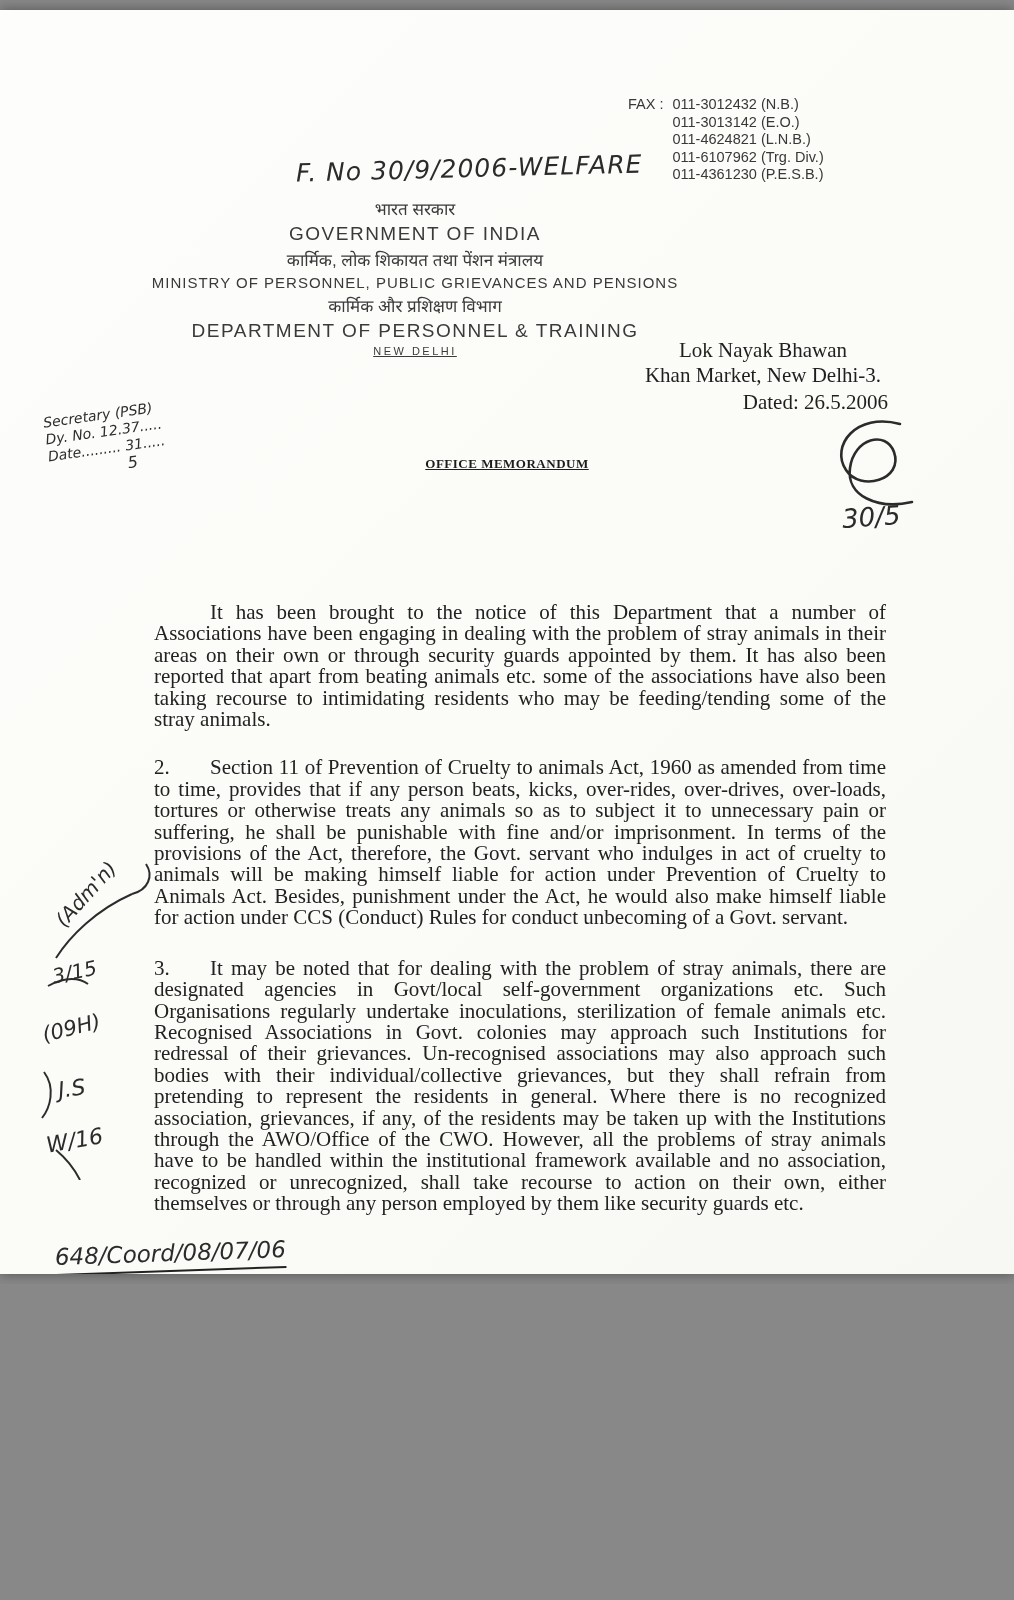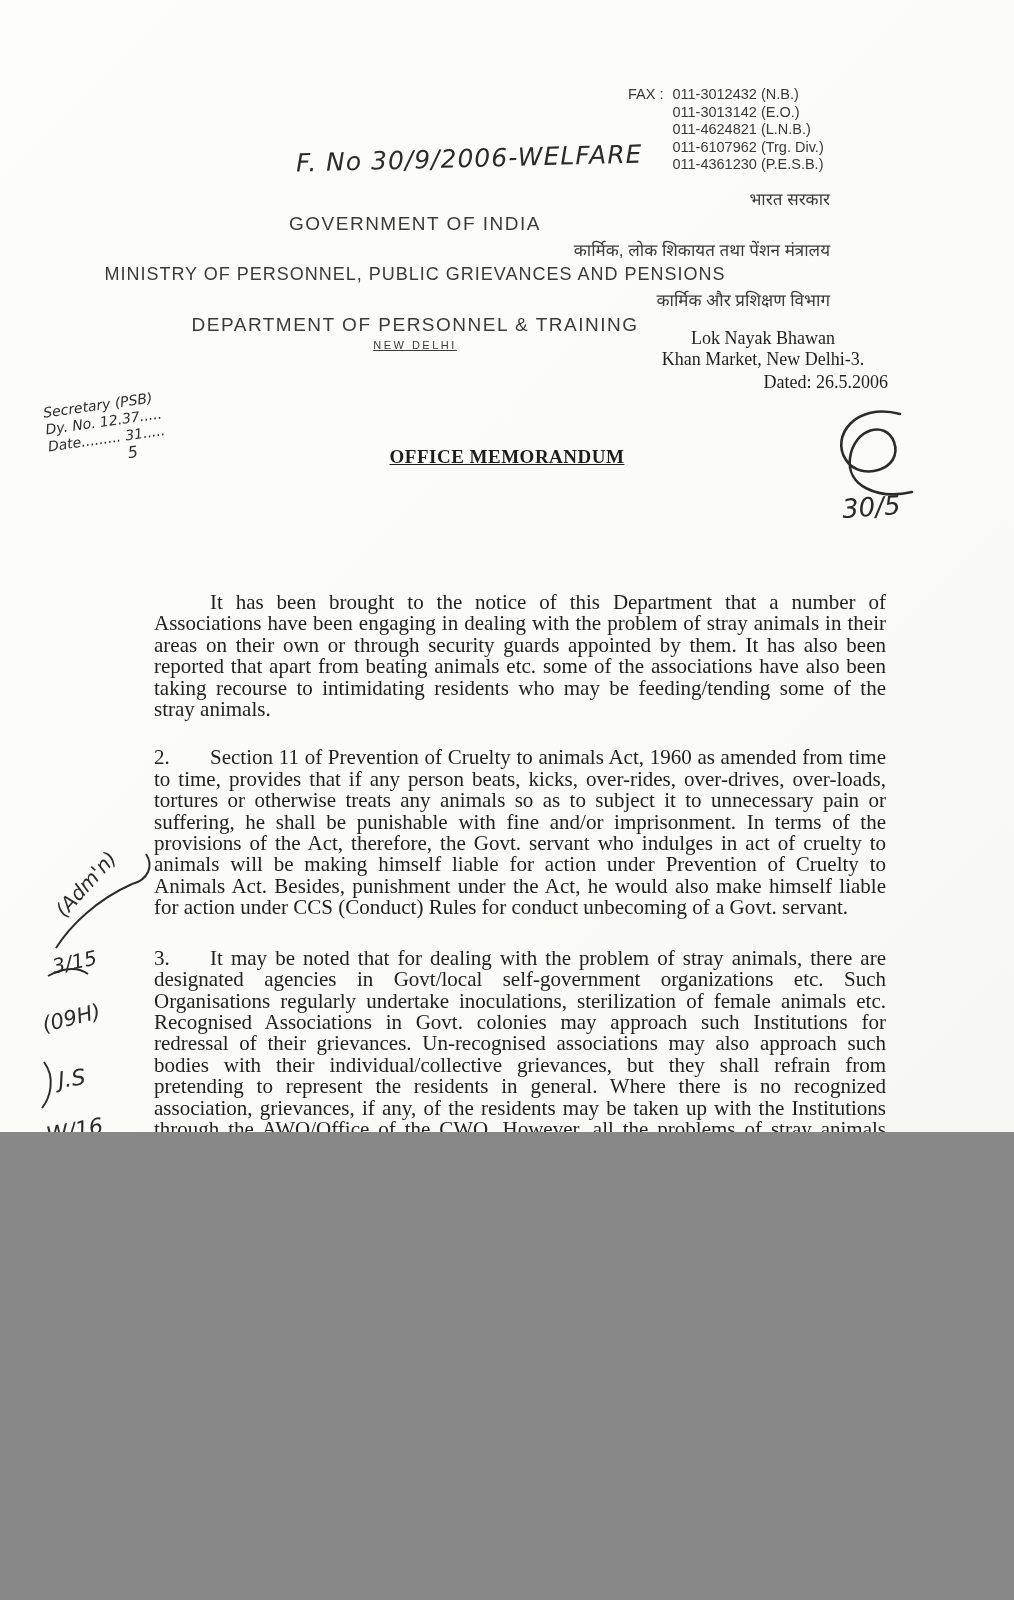--- a/index.html
+++ b/index.html
@@ -1,19 +1,19 @@
 <!DOCTYPE html>
 <html><head>
 <meta charset="utf-8">
 <style>
   html,body { margin:0; padding:0; background:#888; }
   .page {
     position:relative;
-    width:1014px; height:1132px;
-    margin:0 auto;
+    width:1014px; height:1264px;
+    margin:10px auto;
     background:linear-gradient(135deg,#fdfdfb 0%,#fbfbf8 55%,#f7f7f3 100%);
     font-family:"Liberation Serif", serif;
     color:#262626;
     overflow:hidden;
     box-shadow:0 0 12px rgba(0,0,0,.4);
   }
   
   .fax-block {
     position:absolute; top:86px; left:628px;
     display:flex; gap:9px;
@@ -27,41 +27,41 @@
     position:absolute; top:144px; left:296px;
     font-size:25px; letter-spacing:1px;
     transform:rotate(-1.5deg);
   }
   
   .letterhead {
     position:absolute; top:184px; left:0; width:830px;
     text-align:center; font-family:"Liberation Sans", sans-serif; color:#3a3a3a;
   }
   .letterhead div { margin:3px 0; }
-  .lh-hi   { font-size:17px;text-align:right; }
+  .lh-hi   { font-size:17px; }
   .lh-en   { font-size:19px; letter-spacing:1.5px; }
-  .lh-en-wide { font-size:18px; letter-spacing:1px; }
+  .lh-en-wide { font-size:15px; letter-spacing:1px; }
   .lh-city { font-size:11px; letter-spacing:2.5px;text-decoration:underline; }
   
   .address-block {
     position:absolute; top:328px; left:638px; width:250px;
-    font-size:18px; text-align:center; color:#1f1f1f;
+    font-size:21px; text-align:center; color:#1f1f1f;
   }
   .address-block .date-line { text-align:right; margin-top:2px; }
   
   .stamp {
     position:absolute; top:392px; left:46px; width:180px;
     transform:rotate(-8deg);
     font-size:14px; line-height:17px; color:#2e2e2e;
   }
   .stamp .s4 { margin-left:78px; font-size:16px; }
   
   .memo-title {
     position:absolute; top:446px; left:0; width:1014px;
-    text-align:center; font-weight:bold; font-size:19px;
+    text-align:center; font-weight:bold; font-size:13px;
     letter-spacing:.5px; color:#1d1d1d;
   }
   .memo-title span { text-decoration:underline; }
   
   .signature-wrap { position:absolute; top:406px; left:812px; }
   .signature-note {
     position:absolute; top:492px; left:842px;
     font-size:26px; transform:rotate(-4deg);
   }
   

